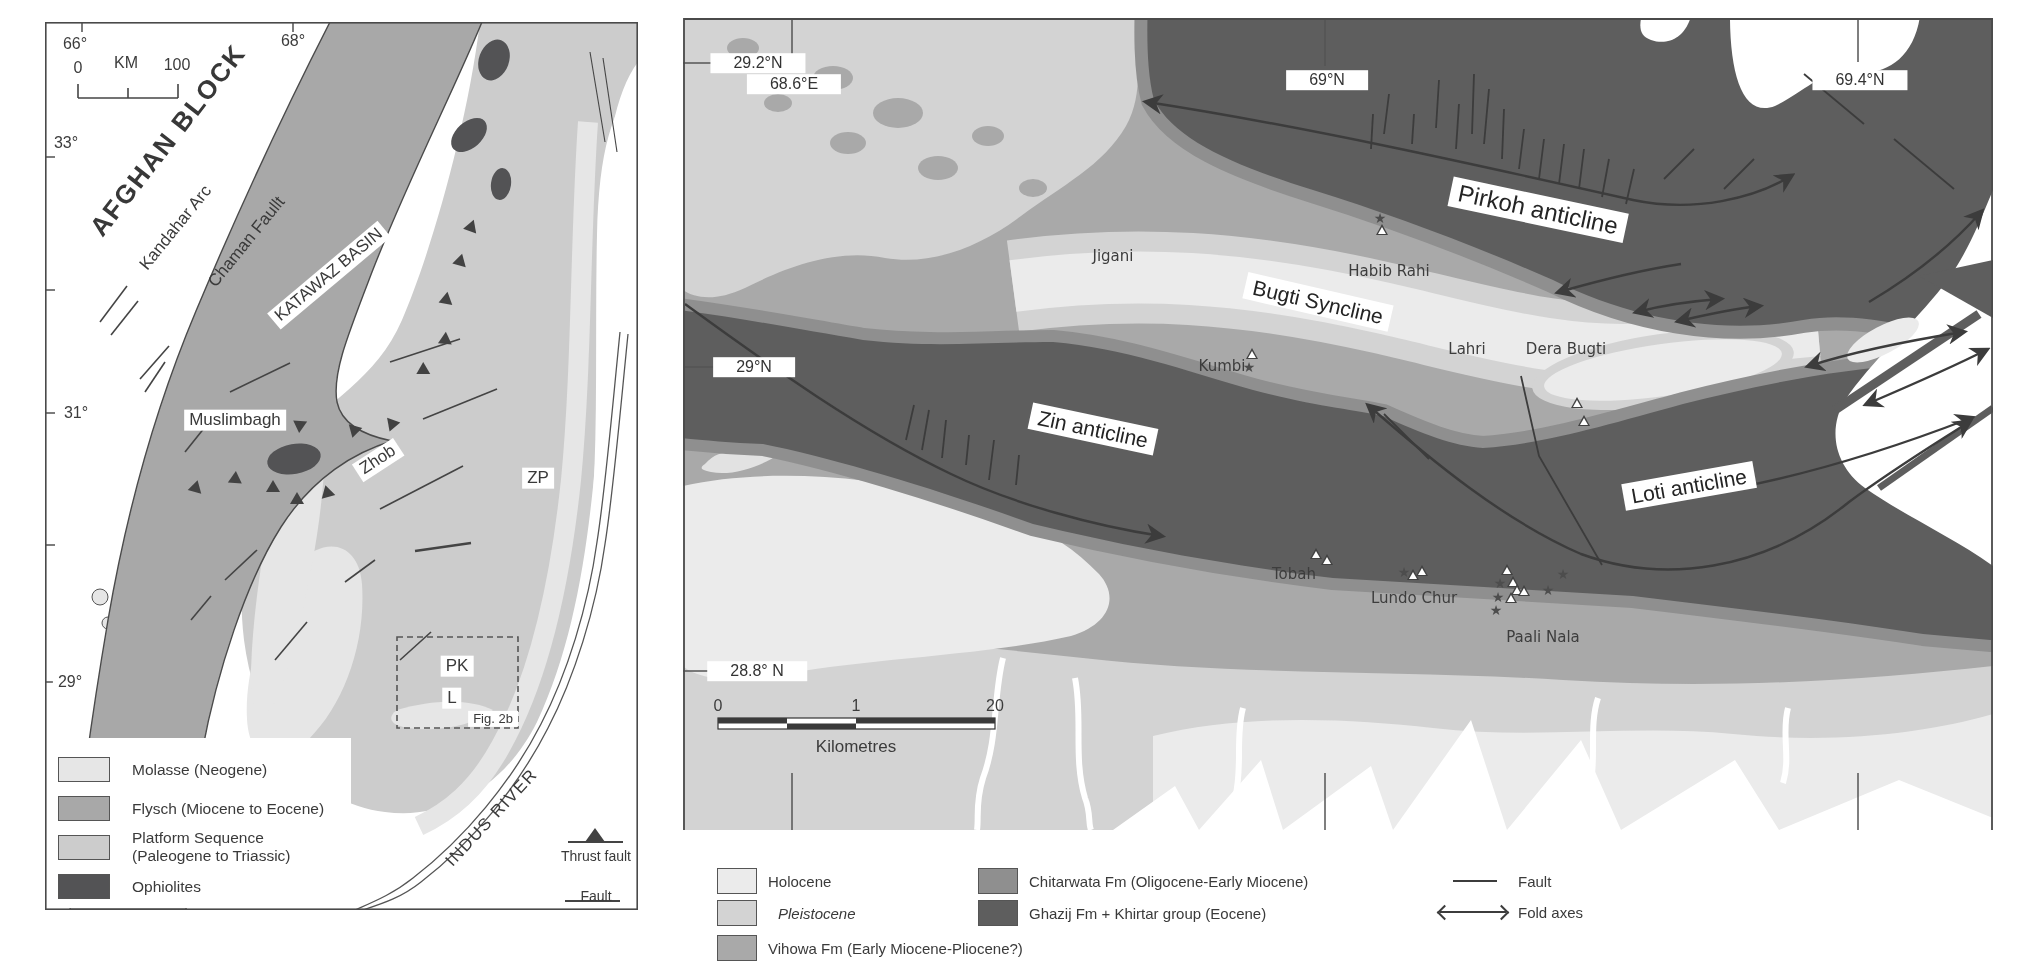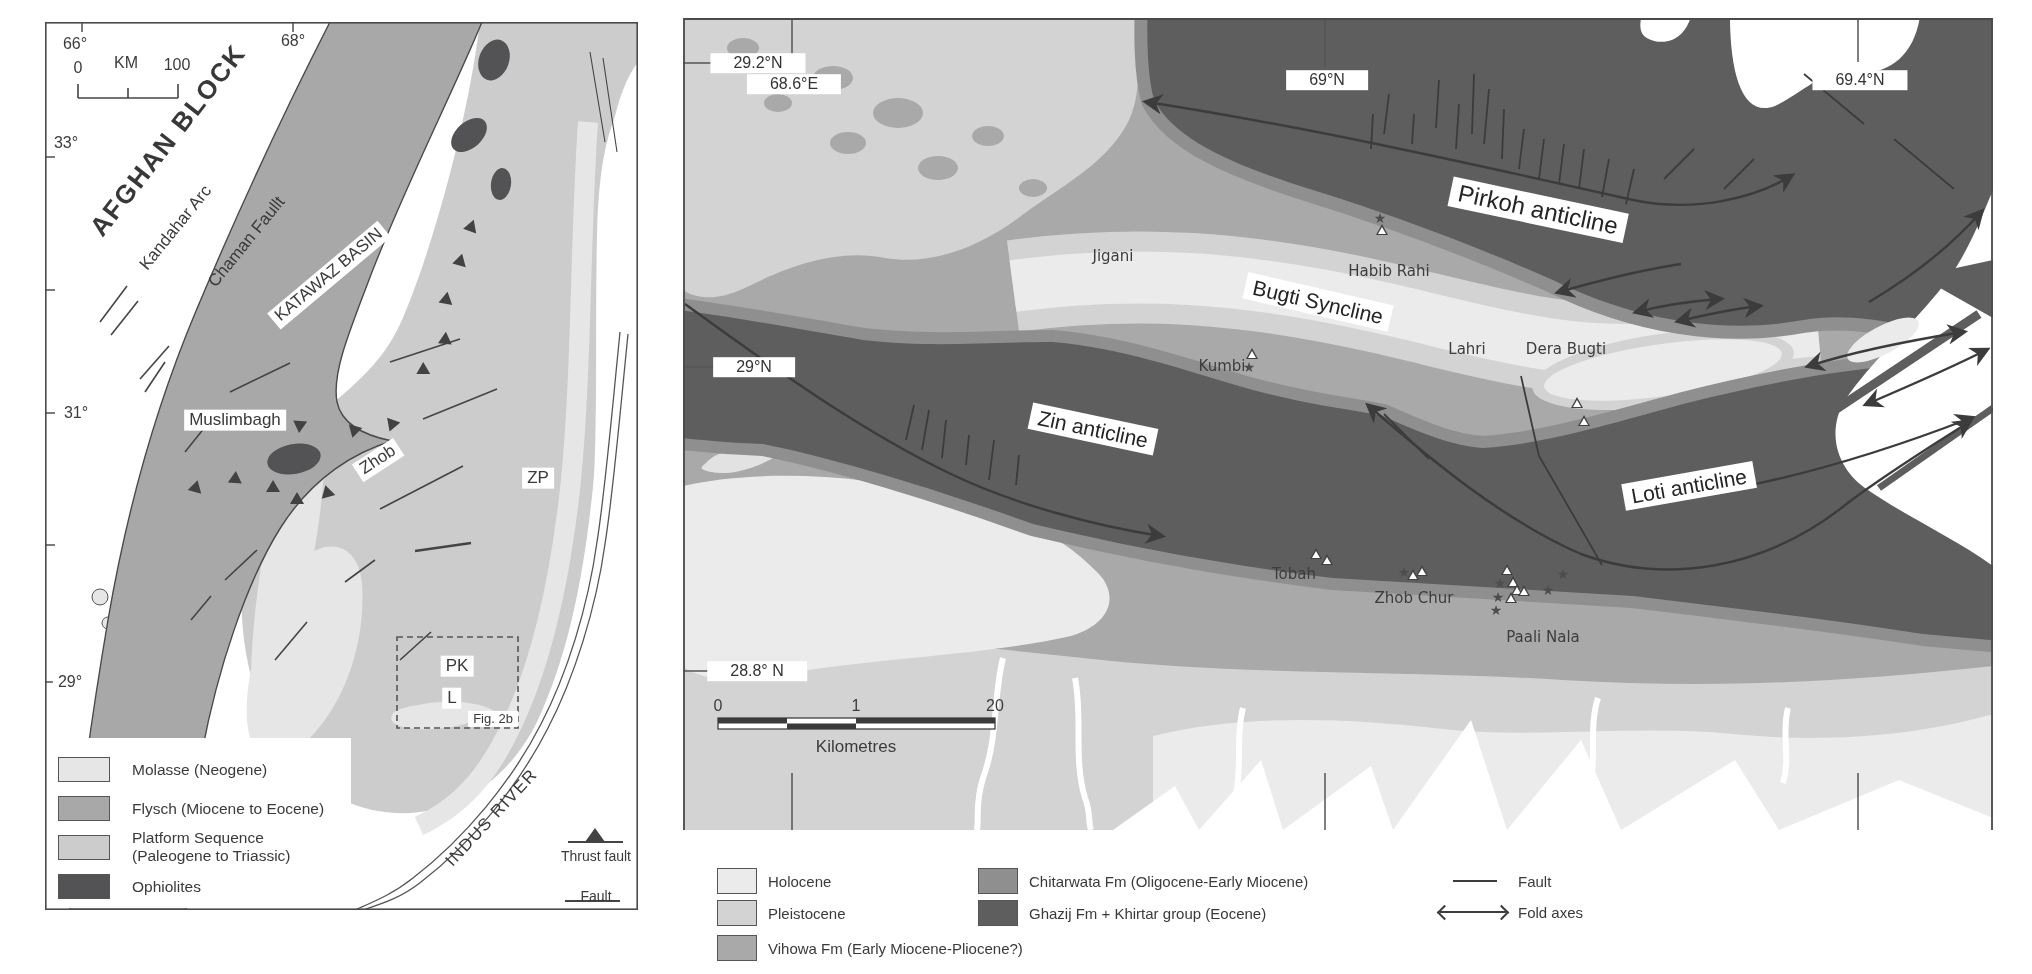--- a/index.html
+++ b/index.html
@@ -291,21 +291,21 @@
       <div class="lbl fold fold-lg" style="left: 1538px; top: 210px; transform: translate(-50%, -50%) rotate(12deg);">Pirkoh anticline</div>
       <div class="lbl fold" style="left: 1318px; top: 302px; transform: translate(-50%, -50%) rotate(13deg);">Bugti Syncline</div>
       <div class="lbl fold" style="left: 1093px; top: 429px; transform: translate(-50%, -50%) rotate(12deg);">Zin anticline</div>
       <div class="lbl fold" style="left: 1689px; top: 486px; transform: translate(-50%, -50%) rotate(-10deg);">Loti anticline</div>
       <div class="lbl place" style="left: 1113px; top: 256px; transform: translate(-50%, -50%) rotate(0deg);">Jigani</div>
       <div class="lbl place" style="left: 1389px; top: 271px; transform: translate(-50%, -50%) rotate(0deg);">Habib Rahi</div>
       <div class="lbl place" style="left: 1222px; top: 366px; transform: translate(-50%, -50%) rotate(0deg);">Kumbi</div>
       <div class="lbl place" style="left: 1467px; top: 349px; transform: translate(-50%, -50%) rotate(0deg);">Lahri</div>
       <div class="lbl place" style="left: 1566px; top: 349px; transform: translate(-50%, -50%) rotate(0deg);">Dera Bugti</div>
       <div class="lbl place" style="left: 1294px; top: 574px; transform: translate(-50%, -50%) rotate(0deg);">Tobah</div>
-      <div class="lbl place" style="left: 1414px; top: 598px; transform: translate(-50%, -50%) rotate(0deg);">Zhob Chur</div>
+      <div class="lbl place" style="left: 1414px; top: 598px; transform: translate(-50%, -50%) rotate(0deg);">Lundo Chur</div>
       <div class="lbl place" style="left: 1543px; top: 637px; transform: translate(-50%, -50%) rotate(0deg);">Paali Nala</div>
       <div class="lbl tick" style="left: 718px; top: 706px; transform: translate(-50%, -50%) rotate(0deg);">0</div>
       <div class="lbl tick" style="left: 856px; top: 706px; transform: translate(-50%, -50%) rotate(0deg);">1</div>
       <div class="lbl tick" style="left: 995px; top: 706px; transform: translate(-50%, -50%) rotate(0deg);">20</div>
       <div class="lbl med2" style="left: 856px; top: 747px; transform: translate(-50%, -50%) rotate(0deg);">Kilometres</div>
       <div class="tri" style="left: 1382px; top: 232px;"></div>
       <div class="tri" style="left: 1252px; top: 356px;"></div>
       <div class="tri" style="left: 1577px; top: 405px;"></div>
       <div class="tri" style="left: 1584px; top: 423px;"></div>
       <div class="tri" style="left: 1316px; top: 556px;"></div>
@@ -324,20 +324,20 @@
       <div class="star" style="left: 1498px; top: 597px;">★</div>
       <div class="star" style="left: 1496px; top: 610px;">★</div>
       <div class="star" style="left: 1548px; top: 590px;">★</div>
       <div class="star" style="left: 1563px; top: 574px;">★</div>
       <div class="lrow" style="left: 58px; top: 757px;"><div class="swl" style="background: rgb(230, 230, 230);"></div><div class="ltext" style="margin-left: 22px; font-size: 15.5px;">Molasse (Neogene)</div></div>
       <div class="lrow" style="left: 58px; top: 796px;"><div class="swl" style="background: rgb(168, 168, 168);"></div><div class="ltext" style="margin-left: 22px; font-size: 15.5px;">Flysch (Miocene to Eocene)</div></div>
       <div class="lrow" style="left: 58px; top: 829px;"><div class="swl" style="background: rgb(204, 204, 204);"></div><div class="ltext" style="margin-left: 22px; font-size: 15.5px;">Platform Sequence
 (Paleogene to Triassic)</div></div>
       <div class="lrow" style="left: 58px; top: 874px;"><div class="swl" style="background: rgb(83, 83, 85);"></div><div class="ltext" style="margin-left: 22px; font-size: 15.5px;">Ophiolites</div></div>
       <div class="lrow" style="left: 717px; top: 868px;"><div class="swr" style="background: rgb(235, 235, 235);"></div><div class="ltext" style="margin-left: 11px;">Holocene</div></div>
-      <div class="lrow" style="left: 717px; top: 900px;"><div class="swr" style="background: rgb(211, 211, 211);"></div><div class="ltext" style="margin-left: 11px;">Pleistocene</div></div>
+      <div class="lrow" style="left: 717px; top: 900px;"><div class="swr" style="background: rgb(211, 211, 211);"></div><div class="ltext" style="margin-left: 21px; font-style: italic;">Pleistocene</div></div>
       <div class="lrow" style="left: 717px; top: 935px;"><div class="swr" style="background: rgb(169, 169, 169);"></div><div class="ltext" style="margin-left: 11px;">Vihowa Fm (Early Miocene-Pliocene?)</div></div>
       <div class="lrow" style="left: 978px; top: 868px;"><div class="swr" style="background: rgb(143, 143, 143);"></div><div class="ltext" style="margin-left: 11px;">Chitarwata Fm (Oligocene-Early Miocene)</div></div>
       <div class="lrow" style="left: 978px; top: 900px; text-align: right;"><div class="swr" style="background: rgb(94, 94, 94);"></div><div class="ltext" style="margin-left: 11px;">Ghazij Fm + Khirtar group (Eocene)</div></div>
       <div class="lrow" style="left: 1453px; top: 872px; height: 18px;"><div class="sym-fault" style="width: 44px;"></div><div class="ltext" style="margin-left: 21px;">Fault</div></div>
       <div class="lrow" style="left: 1440px; top: 903px; height: 18px; align-items: center;"><div class="sym-fold" style="width: 66px;"></div><div class="ltext" style="margin-left: 12px;">Fold axes</div></div>
     </div>
 </div>
 
 </body></html>

